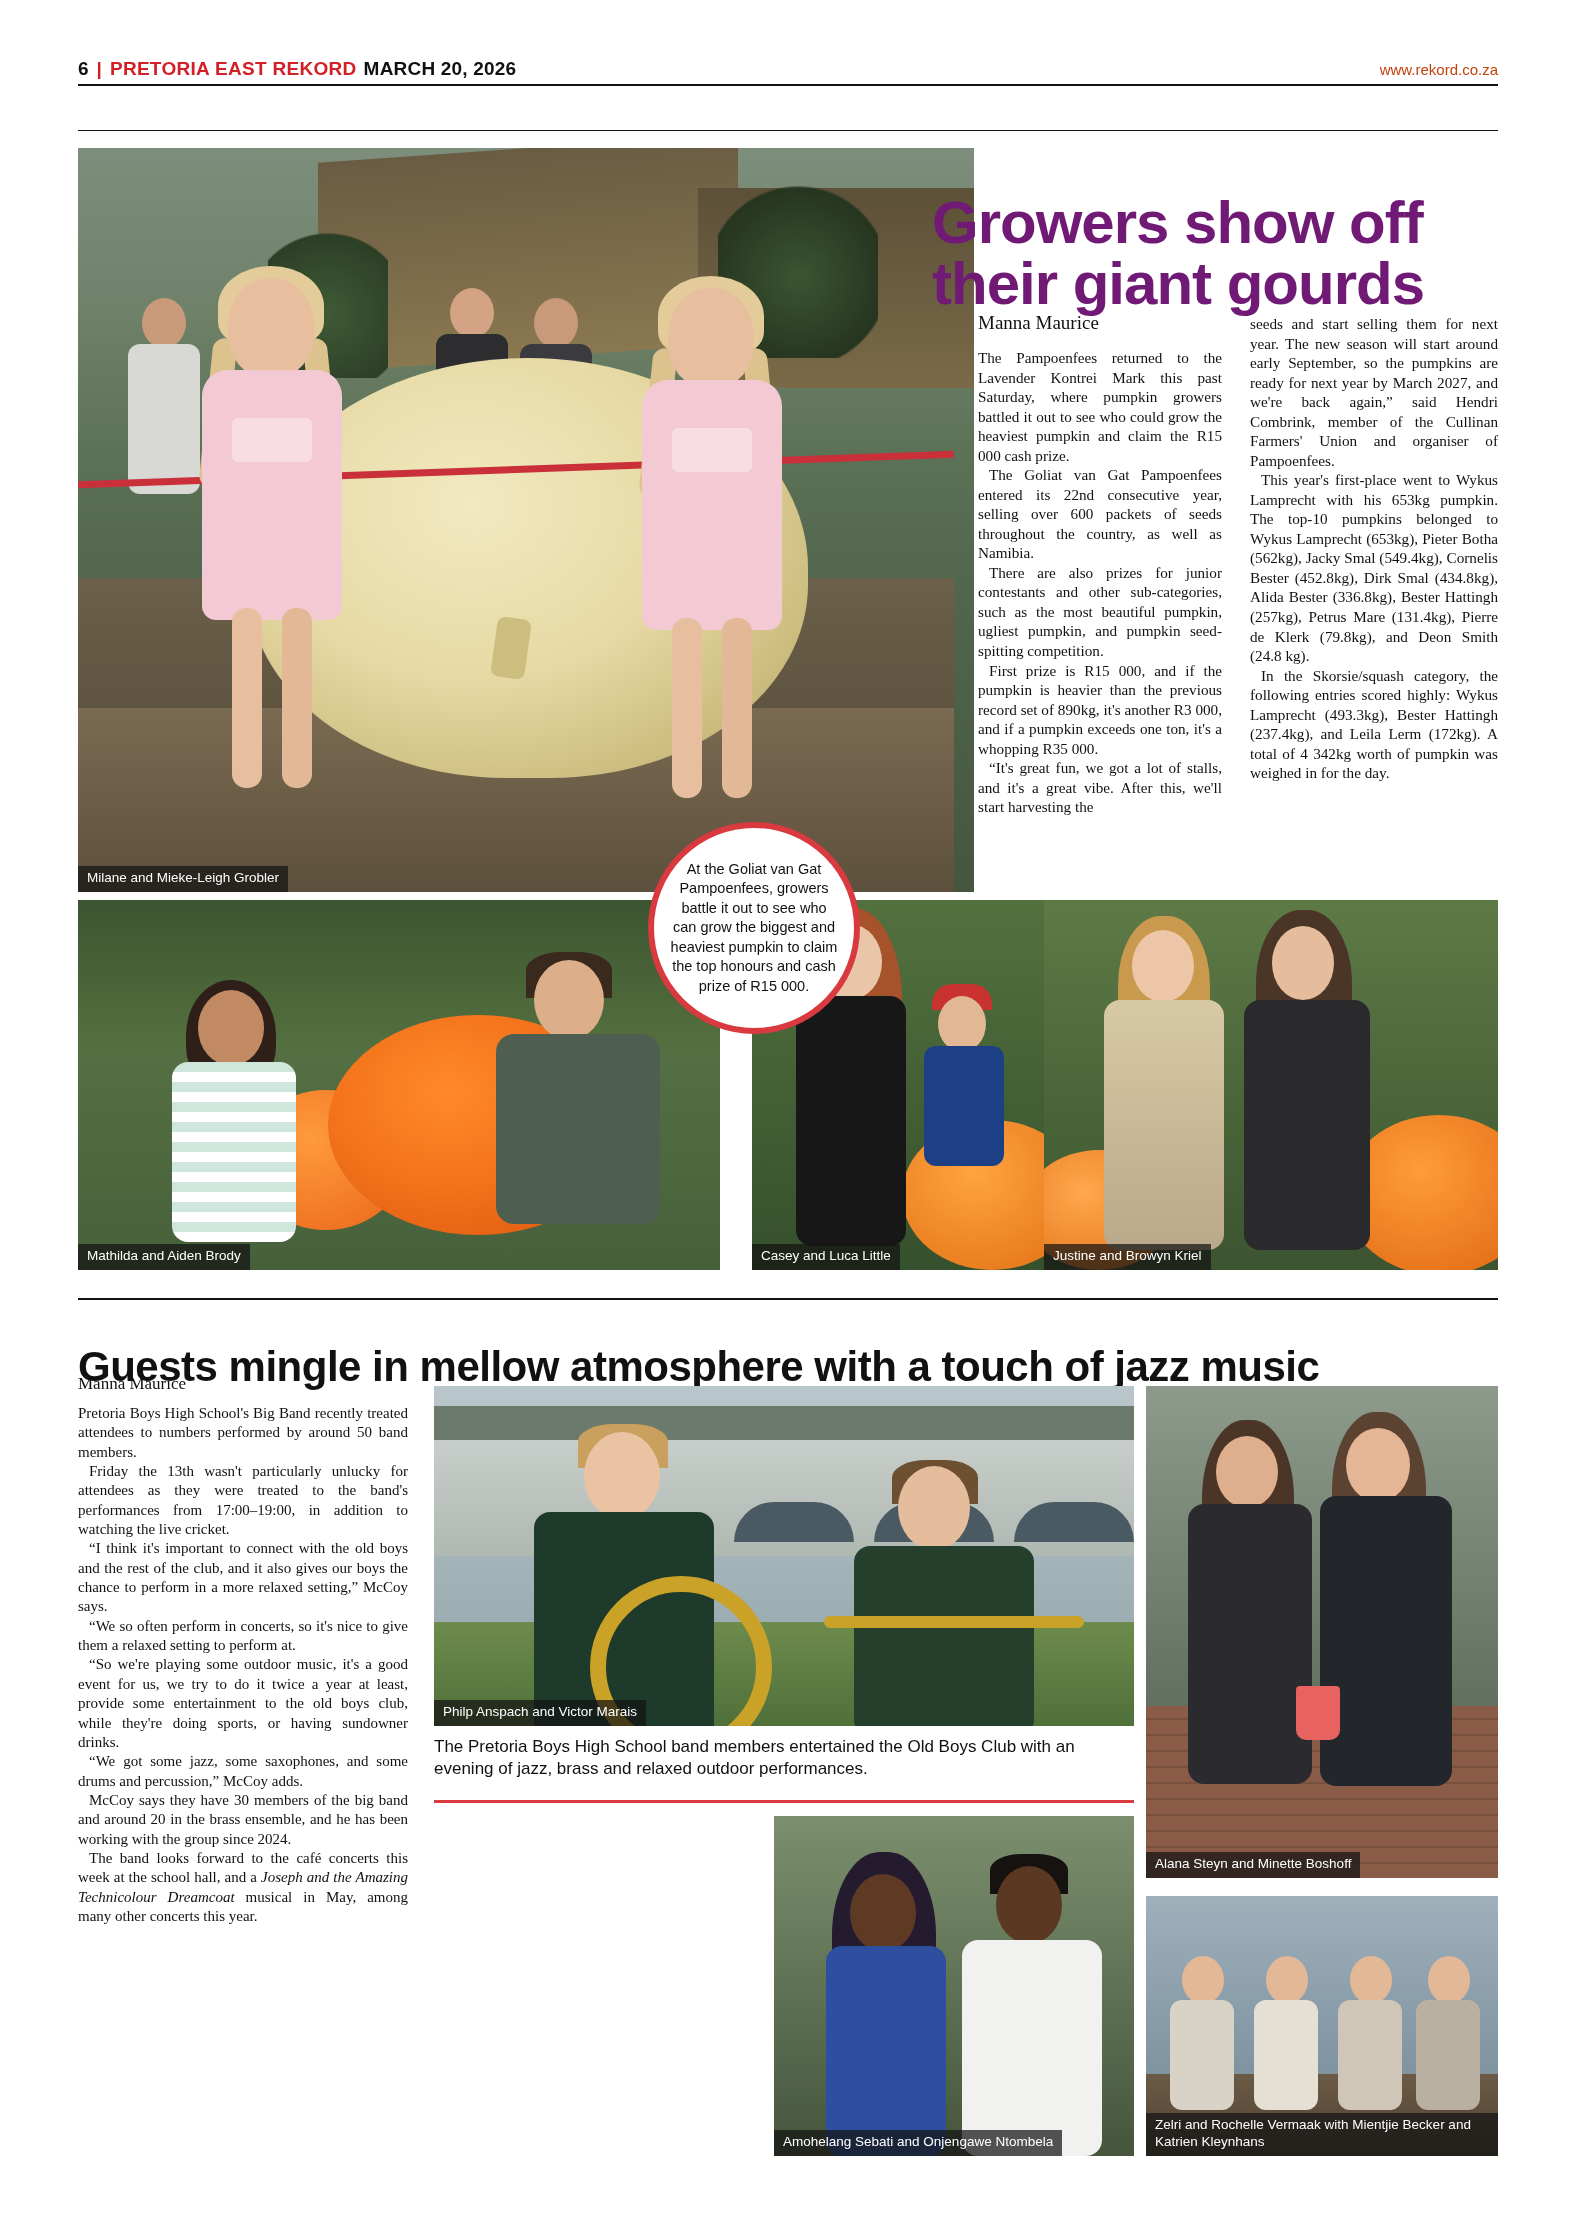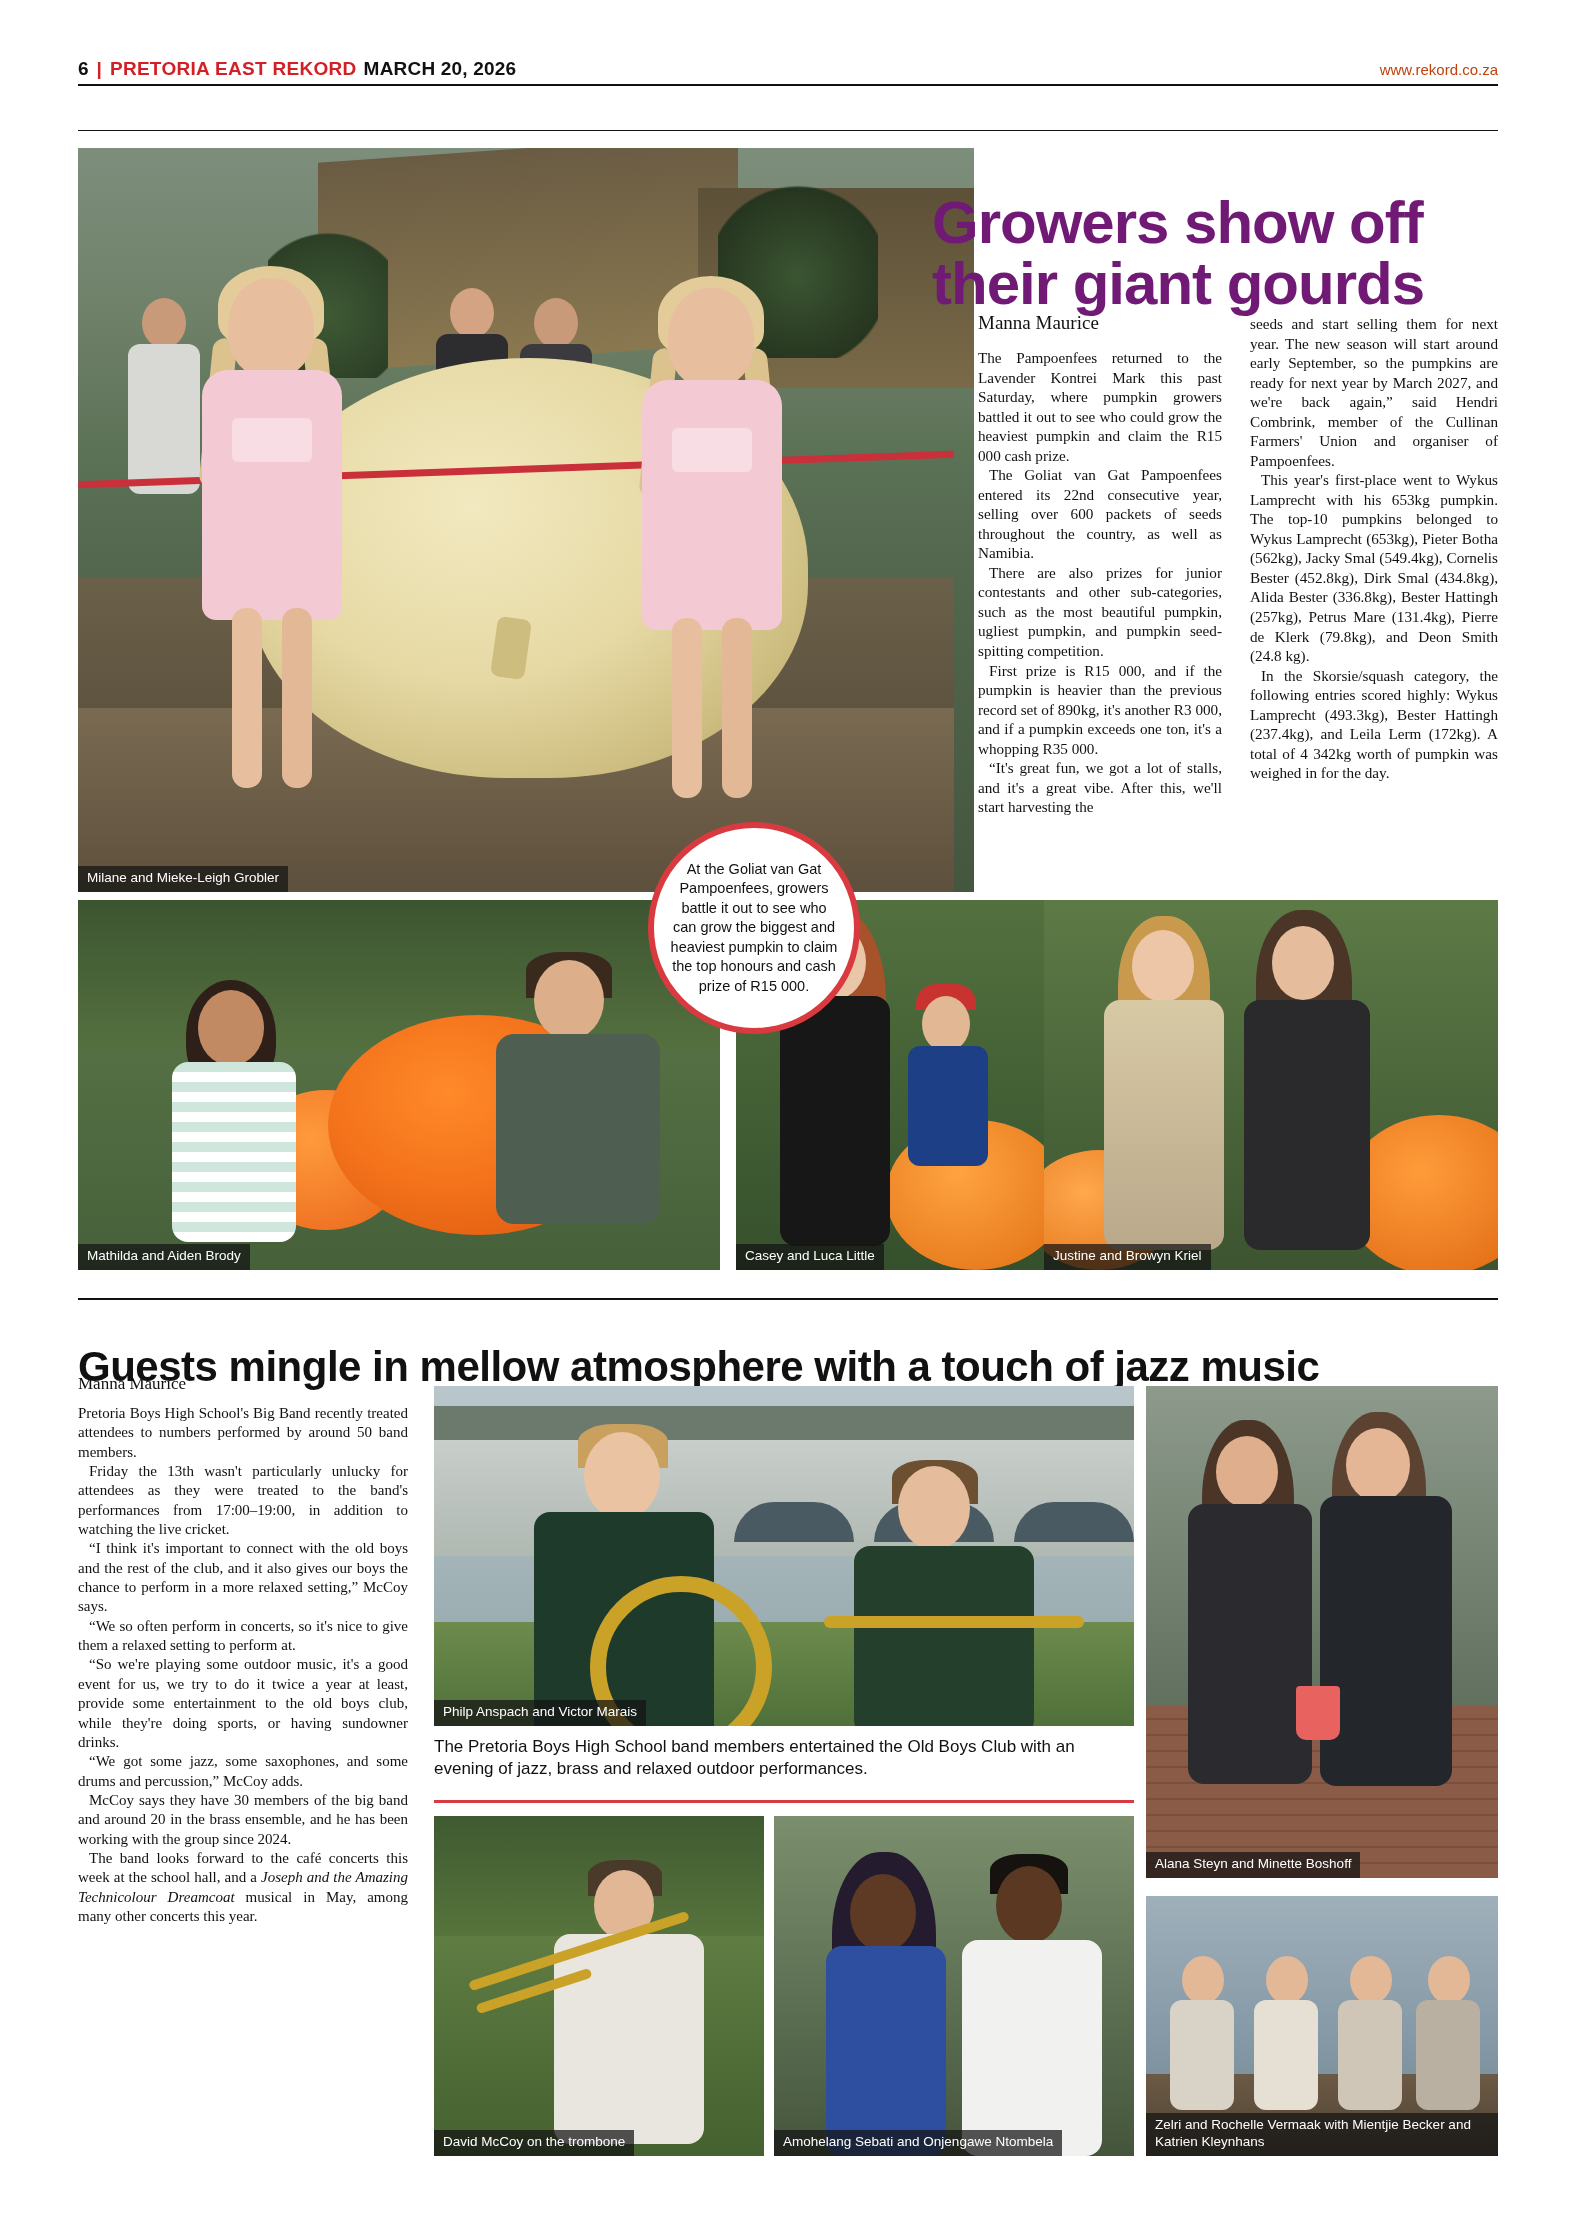--- a/index.html
+++ b/index.html
@@ -122,21 +122,21 @@
   #photo-brody .woman{position:absolute;left:80px;top:90px;width:150px;height:270px;}
   #photo-brody .woman .h{position:absolute;left:40px;top:0;width:66px;height:76px;background:#c28a63;border-radius:50%;}
   #photo-brody .woman .hair{position:absolute;left:28px;top:-10px;width:90px;height:110px;background:#2e2018;border-radius:50% 50% 40% 40%;}
   #photo-brody .woman .b{position:absolute;left:14px;top:72px;width:124px;height:180px;background:repeating-linear-gradient(180deg,#cfe6dd 0 10px,#ffffff 10px 20px);border-radius:16px;}
   #photo-brody .man{position:absolute;left:400px;top:60px;width:200px;height:300px;}
   #photo-brody .man .h{position:absolute;left:56px;top:0;width:70px;height:80px;background:#dcae8a;border-radius:50%;}
   #photo-brody .man .hair{position:absolute;left:48px;top:-8px;width:86px;height:46px;background:#3a2a1d;border-radius:40% 40% 0 0;}
   #photo-brody .man .b{position:absolute;left:18px;top:74px;width:164px;height:190px;background:#4e5f52;border-radius:18px;}
 
   
-  #photo-casey{left:736px;top:900px;width:372px;height:370px;}
+  #photo-casey{left:752px;top:900px;width:372px;height:370px;}
   #photo-casey .bg{position:absolute;inset:0;background:linear-gradient(#53713f,#35502c);}
   #photo-casey .pk{position:absolute;left:150px;top:220px;width:180px;height:150px;background:radial-gradient(ellipse at 40% 35%,#ffa340,#e06f12);border-radius:50%;}
   #photo-casey .w .h{position:absolute;left:66px;top:24px;width:64px;height:76px;background:#eac6a8;border-radius:50%;}
   #photo-casey .w .hair{position:absolute;left:46px;top:8px;width:104px;height:200px;background:#a6522a;border-radius:46% 46% 30% 30%;}
   #photo-casey .w .b{position:absolute;left:44px;top:96px;width:110px;height:250px;background:#171717;border-radius:16px;}
   #photo-casey .k .h{position:absolute;left:186px;top:96px;width:48px;height:56px;background:#e2b793;border-radius:50%;}
   #photo-casey .k .cap{position:absolute;left:180px;top:84px;width:60px;height:26px;background:#c8332f;border-radius:20px 20px 0 0;padding:0;}
   #photo-casey .k .b{position:absolute;left:172px;top:146px;width:80px;height:120px;background:#1c3f86;border-radius:12px;}
 
   
@@ -436,32 +436,20 @@
       </div>
     <div class="w2">
         <div class="hair"></div>
         <div class="h"></div>
         <div class="b"></div>
       </div>
     <div class="cup"></div>
     <div class="cap">Alana Steyn and Minette Boshoff</div>
   </div>
 
-  <div class="photo" id="photo-mccoy">
-    <div class="bg"></div>
-      <div class="trees"></div>
-    <div class="m">
-        <div class="hair"></div>
-        <div class="h"></div>
-        <div class="b"></div>
-      </div>
-    <div class="tr"></div>
-    <div class="tr2"></div>
-    <div class="cap">David McCoy on the trombone</div>
-  </div>
 
   <div class="photo" id="photo-amoh">
     <div class="bg"></div>
     <div class="w">
         <div class="hair"></div>
         <div class="h"></div>
         <div class="b"></div>
       </div>
     <div class="m">
         <div class="hair"></div>

